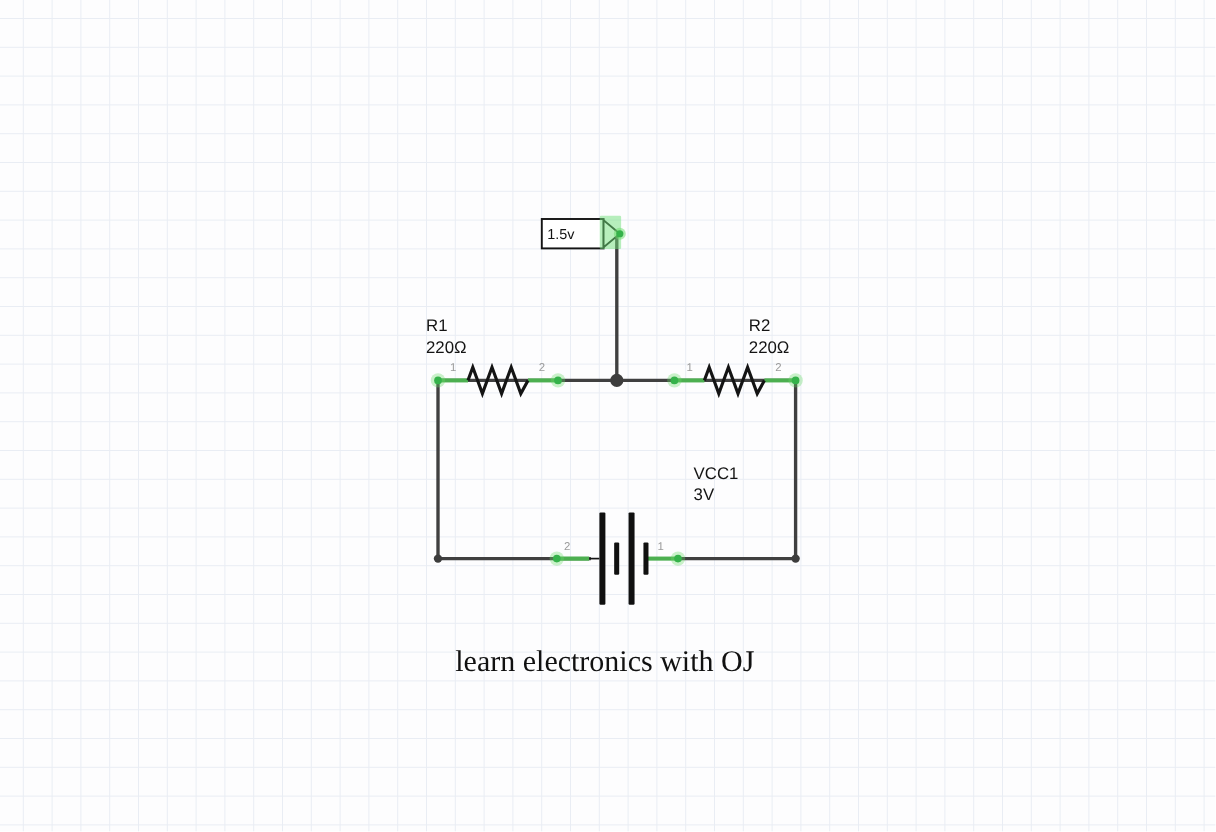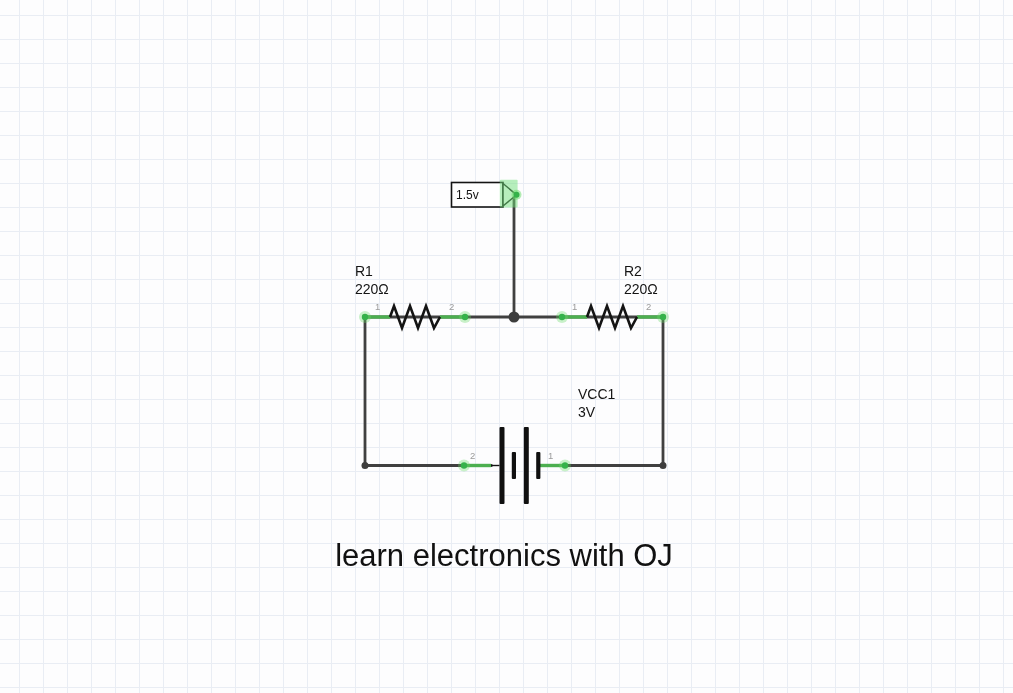--- a/index.html
+++ b/index.html
@@ -38,23 +38,24 @@
     font-size: 12px;
     line-height: 22px;
     color: #141414;
     white-space: nowrap;
   }
   .caption {
     position: absolute;
     left: 504px;
     top: 538px;
     transform: translateX(-50%);
-    font-size: 31px;
+    font-size: 25px;
     color: #111111;
     white-space: nowrap;
+    font-family: Liberation Serif, serif;
   }
 </style>
 </head>
 <body>
 
 <div class="canvas">
 
   <svg class="schematic" width="1013" height="693" viewBox="0 0 1013 693">
 
     <g stroke="#404040" stroke-width="2.8" fill="none" stroke-linecap="square">

